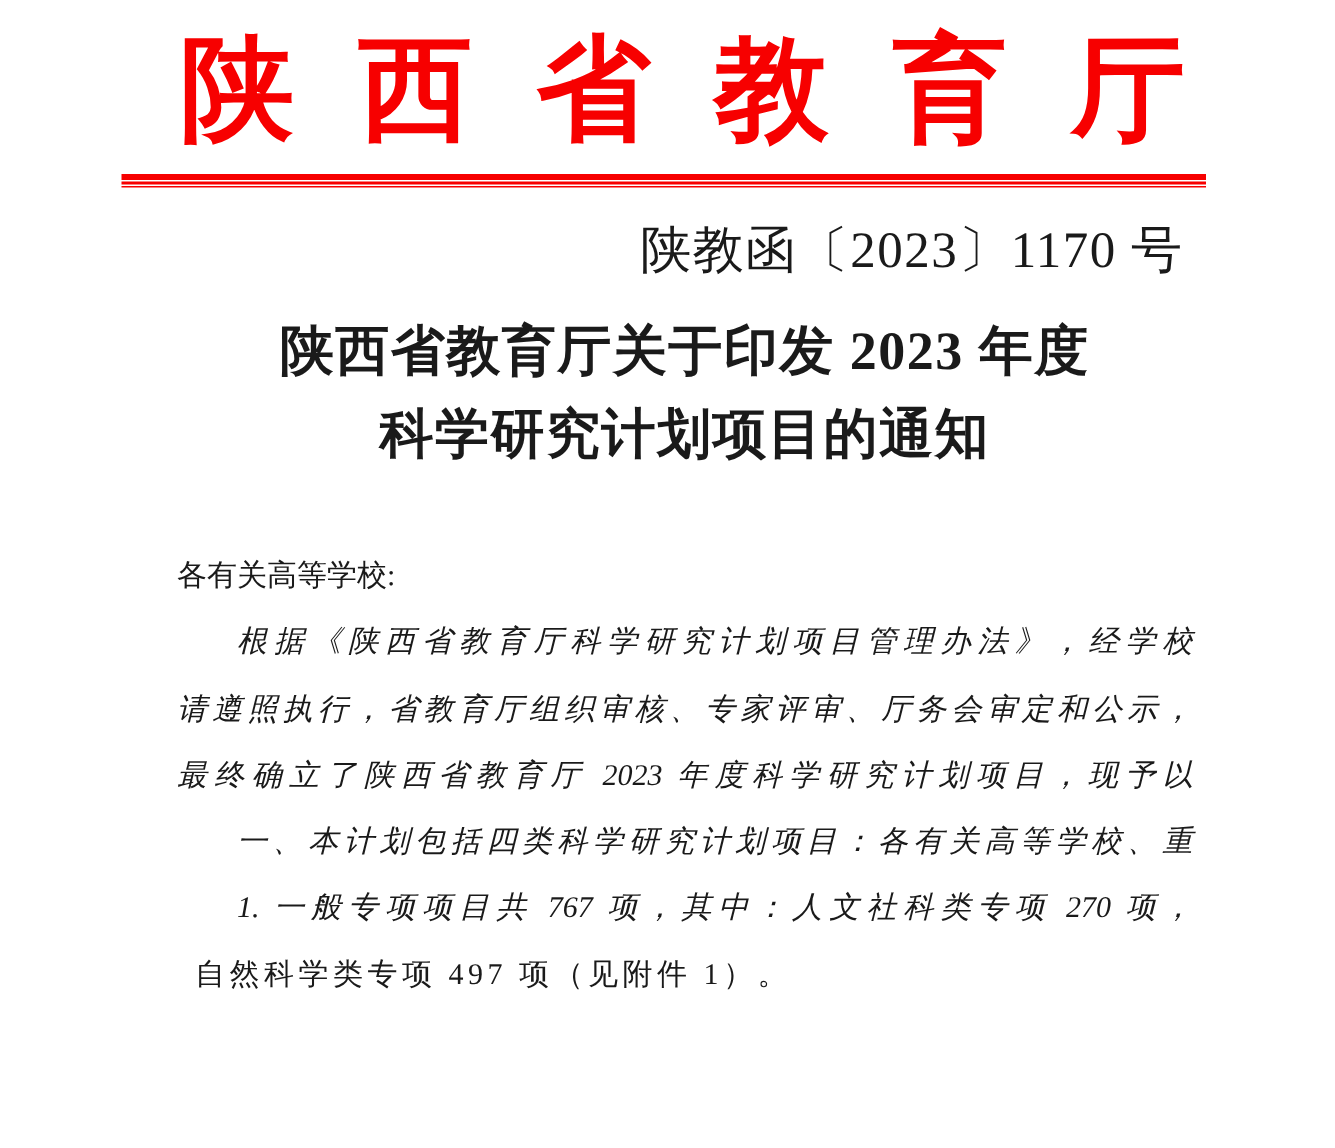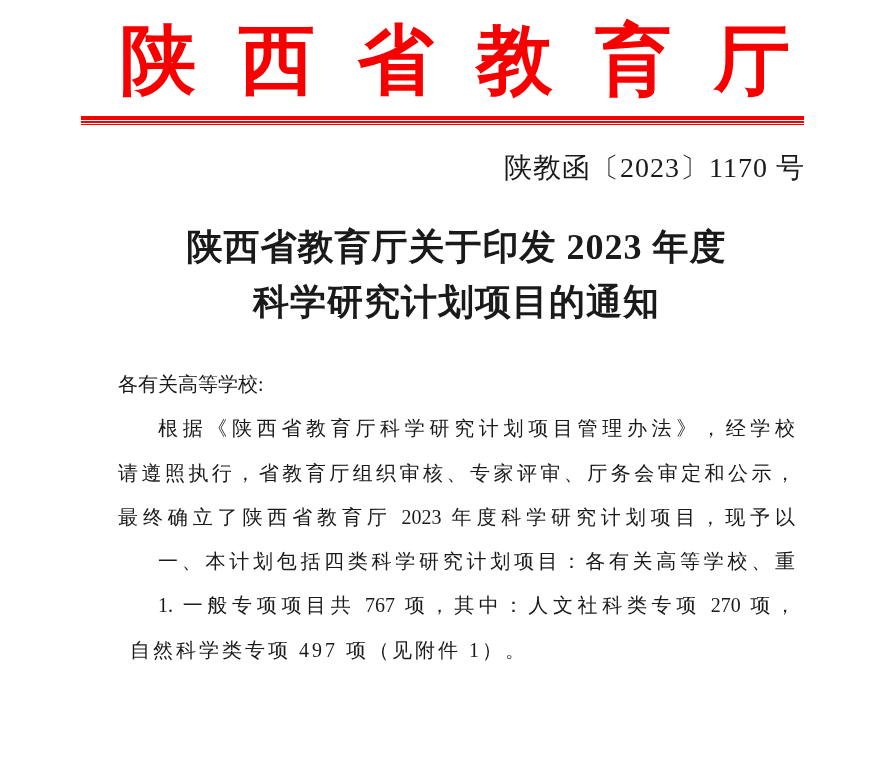--- a/index.html
+++ b/index.html
@@ -31,45 +31,45 @@
     white-space:nowrap;
   }
   
   .red-rule{ position:absolute; top:116px; left:81px; width:723px; }
   .red-rule .bar-a{ height:4px; background:var(--red); margin-bottom:1px; }
   .red-rule .bar-b{ height:2px; background:var(--red); margin-bottom:1px; }
   .red-rule .bar-c{ height:1px; background:var(--red); }
   
   .doc-number{
     position:absolute;
-    top:150px; left:128px; width:677px;
+    top:150px; left:112px; width:677px;
     text-align:right;
-    font-size:28px;
+    font-size:34px;
     line-height:36px;
     letter-spacing:1px;
   }
   
   .doc-title{
     position:absolute;
-    top:220px; left:118px; width:677px;
+    top:207px; left:118px; width:677px;
     text-align:center;
     font-size:36px;
     font-weight:bold;
     line-height:55px;
     letter-spacing:1px;
   }
   
   .doc-body{
     position:absolute;
     top:362px; left:118px; width:677px;
     font-size:20px;
     line-height:44.25px;
   }
   .doc-body .line{ height:44.25px; white-space:nowrap; }
-  .doc-body .fill{ text-align:justify; text-align-last:justify; white-space:normal; }
+  .doc-body .fill{ text-align:justify; text-align-last:justify; white-space:normal;font-style:italic; }
   .doc-body .indent{ text-indent:2em; }
   .doc-body .loose{ letter-spacing:3px;margin-left:12px; }
 </style>
 </head>
 <body>
 
 <div class="page">
 
   <div class="letterhead">
       <span>陕</span>

